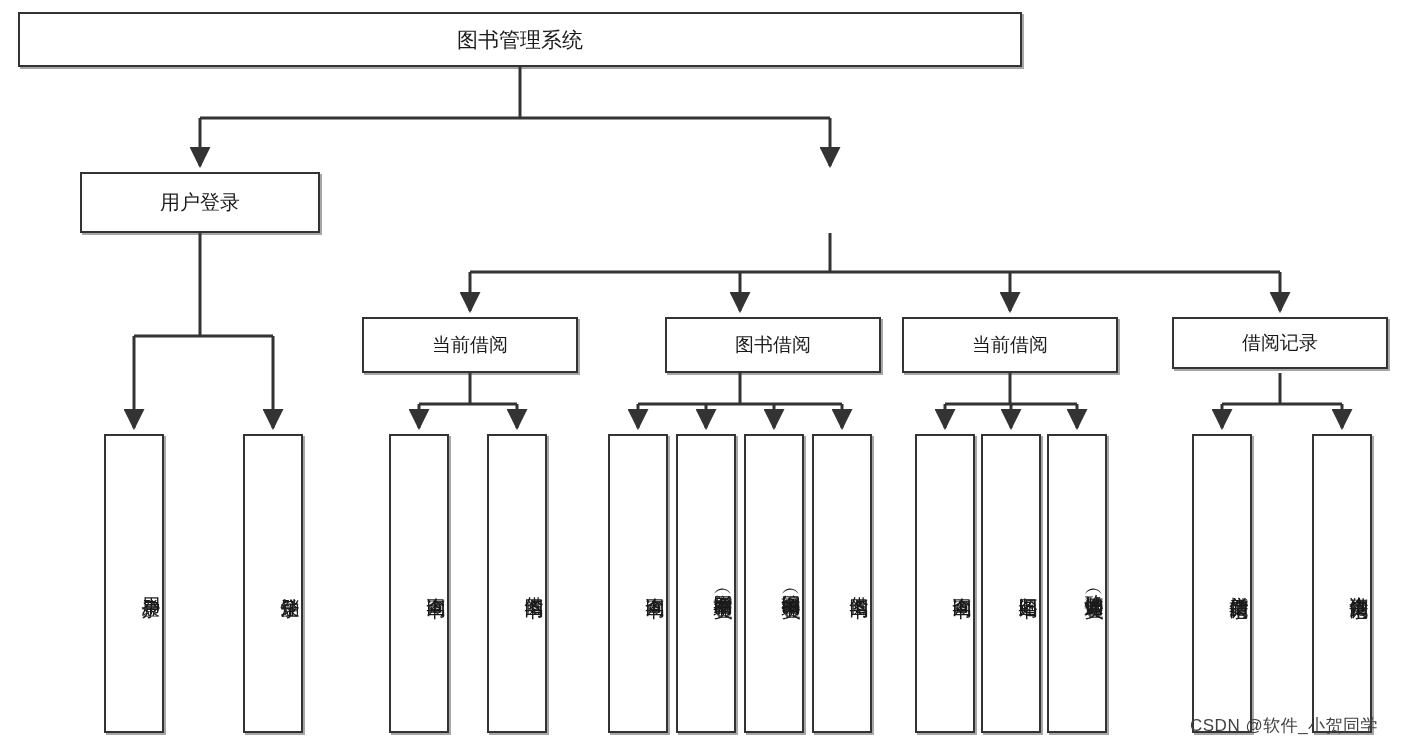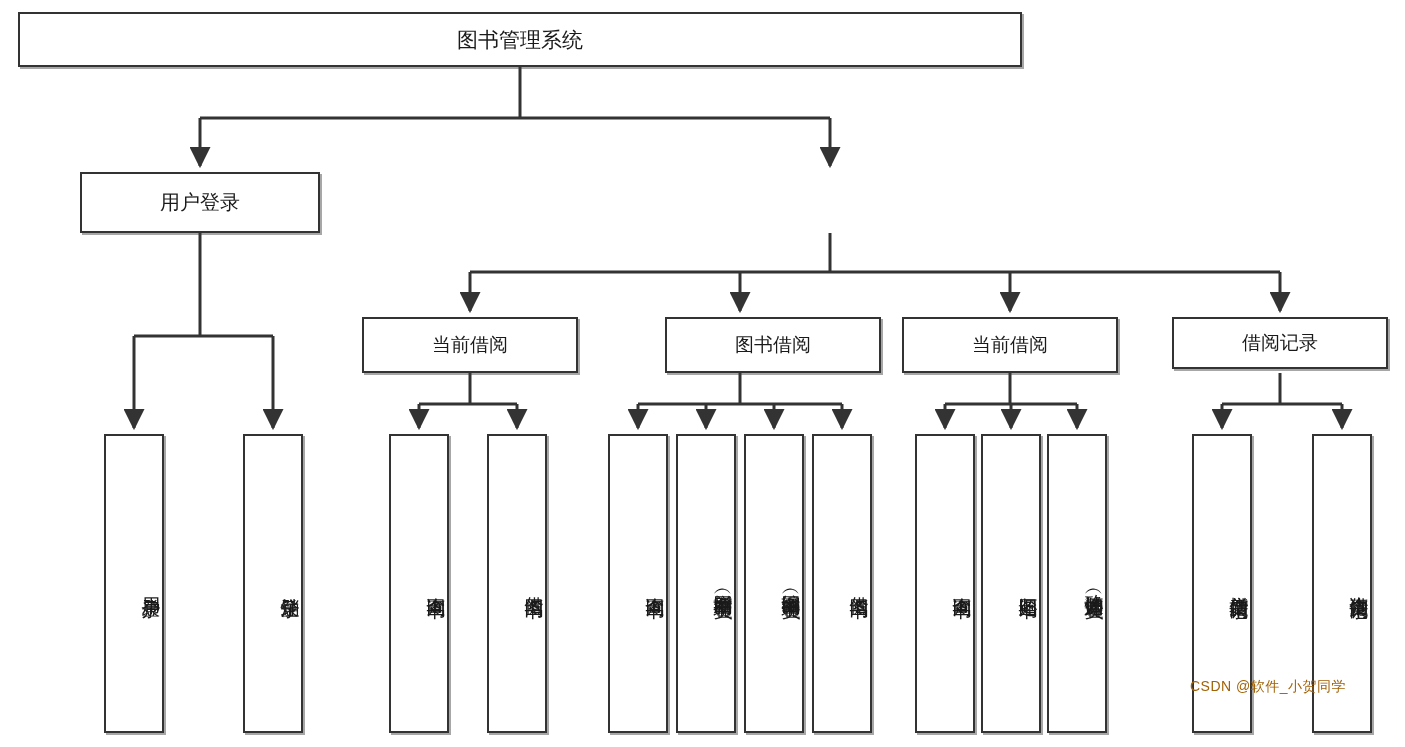--- a/index.html
+++ b/index.html
@@ -55,23 +55,23 @@
     align-items: flex-start;
     justify-content: center;
   }
   .node .label {
     display: block;
     white-space: pre-line;
   }
   .watermark {
     position: absolute;
     left: 1190px;
-    top: 678px;
-    font-size: 14px;
-    color: #a16207;
+    top: 714px;
+    font-size: 17px;
+    color: #404040;
     letter-spacing: 0.5px;
     white-space: nowrap;
   }
 </style>
 </head>
 <body>
 
 <div id="canvas">
 
   <svg class="edges" viewBox="0 0 1405 747" xmlns="http://www.w3.org/2000/svg">

